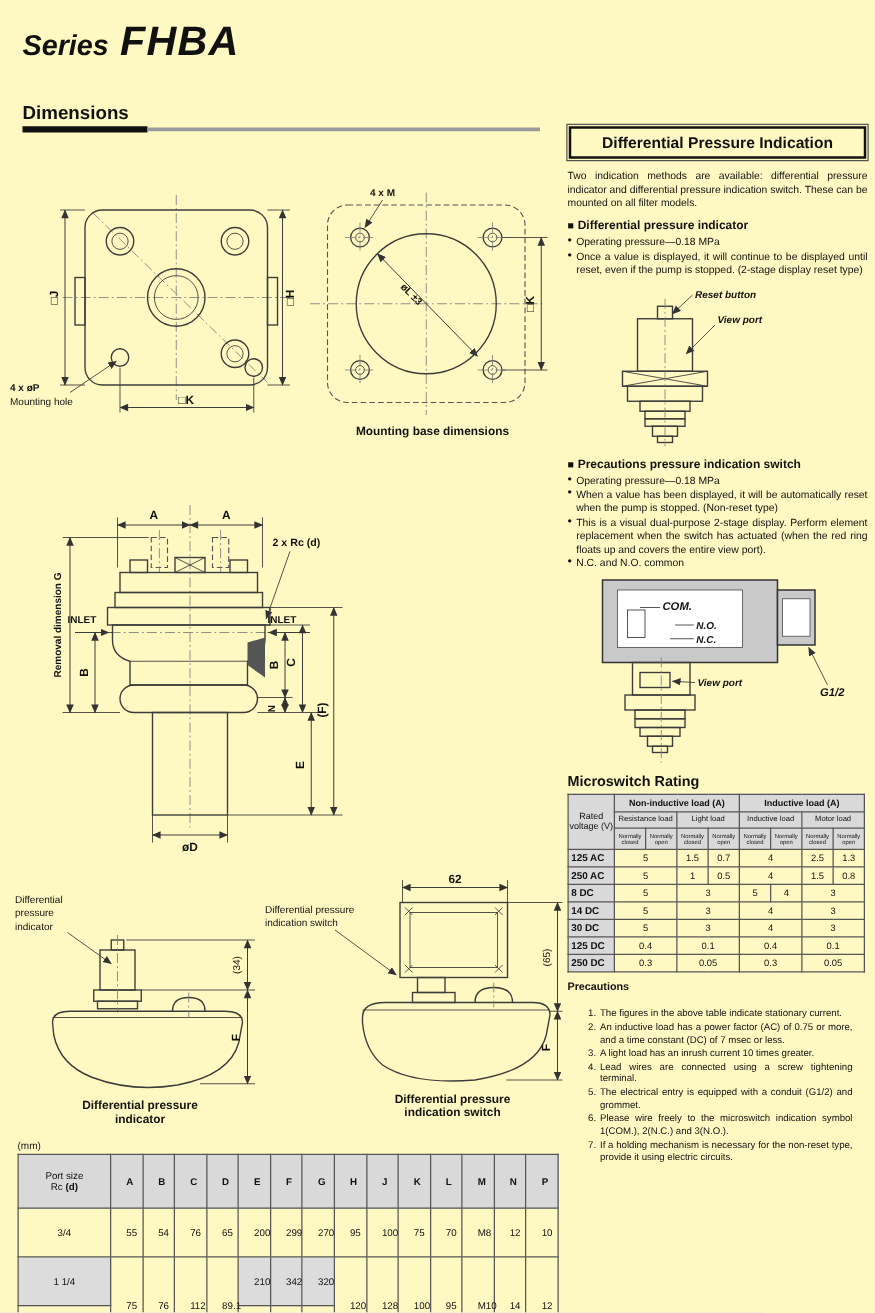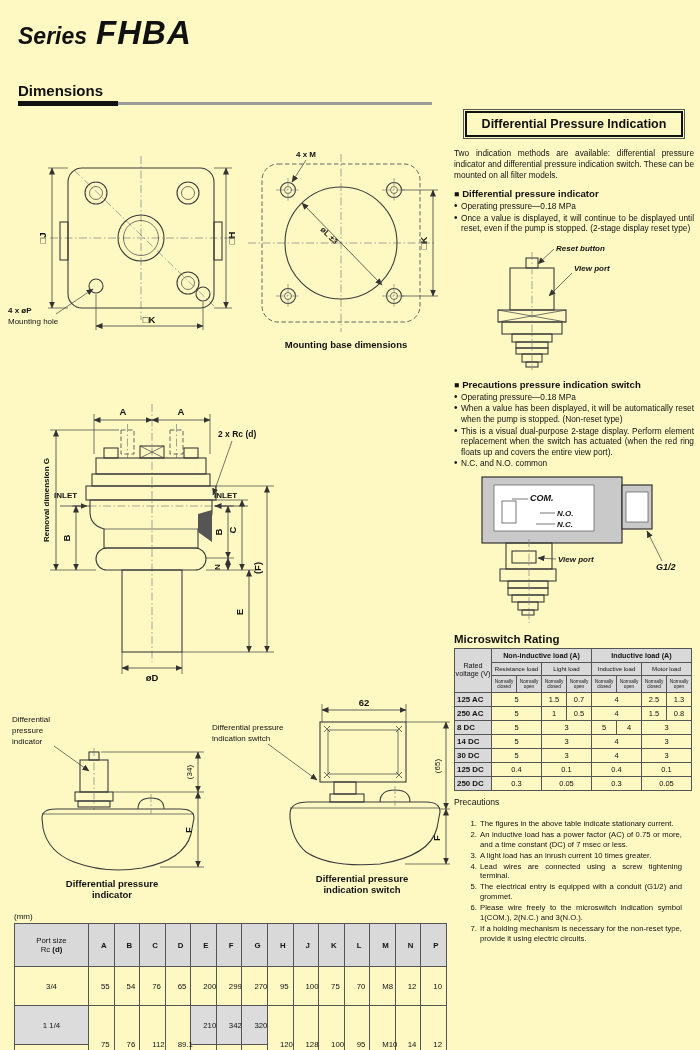--- a/index.html
+++ b/index.html
@@ -11,42 +11,42 @@
   .title .t2{font-size:33px;font-weight:bold;font-style:italic;letter-spacing:1px;}
   
   .dims-header{position:absolute;left:18px;top:82px;width:414px;}
   .dims-header h2{margin:0;font-size:15px;font-weight:bold;}
   .rule{display:flex;align-items:flex-start;margin-top:2px;}
   .rule-black{width:100px;height:5px;background:#111;}
   .rule-gray{flex:1;height:3px;background:#9a9a9a;margin-top:1px;}
   
   .right-col{position:absolute;left:454px;top:100px;width:240px;}
   .boxed-title{border:2px solid #111;outline:1px solid #555;outline-offset:1px;
-               text-align:center;font-weight:bold;font-size:12.5px;padding:4px 1px;margin:11px;}
+               text-align:center;font-weight:bold;font-size:12.5px;padding:4px 1px;margin:1px;}
   .intro{font-size:8.3px;line-height:11px;text-align:justify;margin:8px 0 4px 0;}
   .sec-head{font-size:9.6px;font-weight:bold;margin:7px 0 2px 0;}
   .sec-head .sq{font-size:8.5px;margin-right:3px;}
   ul.bullets{list-style:none;margin:0;padding:0;}
   ul.bullets li{position:relative;font-size:8.3px;line-height:10.6px;text-align:justify;
                 padding-left:7px;margin-bottom:1px;}
   ul.bullets li::before{content:"\2022";position:absolute;left:0;top:0;font-size:10px;}
   .fig-wrap{margin:4px 0;font-style:italic;}
   
   .ms-title{font-size:11.5px;font-weight:bold;margin:8px 0 3px 0;}
   table.ms{width:238px;border-collapse:collapse;border:1.5px solid #222;table-layout:fixed;}
   table.ms th,table.ms td{border:1px solid #555;padding:0;text-align:center;vertical-align:middle;}
   table.ms thead th{background:#d9d9d9;font-weight:bold;}
   .ms-h1{font-size:7.2px;height:13px;}
   .ms-h2{font-size:6.1px;font-weight:normal !important;height:12px;}
   .ms-h3{font-size:4.7px;line-height:5.3px;font-weight:normal !important;height:16px;}
   .ms-rv{font-size:7.2px;font-weight:normal !important;line-height:8.5px;}
   table.ms tbody th{background:#d9d9d9;font-size:7.9px;text-align:left;padding-left:2px;height:13px;}
   table.ms tbody td{font-size:7.5px;}
   
-  .prec-title{font-size:8.6px;font-weight:normal;margin:6px 0 1px 0;}
+  .prec-title{font-size:8.6px;font-weight:bold;margin:6px 0 1px 0;}
   ol.prec{margin:12px;padding-left:13px;}
   ol.prec li{font-size:7.7px;line-height:9.9px;text-align:justify;padding-left:1px;margin-bottom:1px;}
   
   .mm-label{position:absolute;left:14px;top:912px;width:433px;text-align:left;font-size:8px;}
   .dim-table-wrap{position:absolute;left:14px;top:923px;}
   table.dim{width:433px;border-collapse:collapse;border:1.5px solid #222;table-layout:fixed;}
   table.dim th,table.dim td{border:1px solid #555;padding:12px;text-align:center;font-size:7.8px;height:14px;}
   table.dim thead th{background:#d9d9d9;font-weight:bold;height:15px;}
   table.dim thead th.port-h{font-weight:normal;}
   table.dim tbody th{font-weight:normal;}

